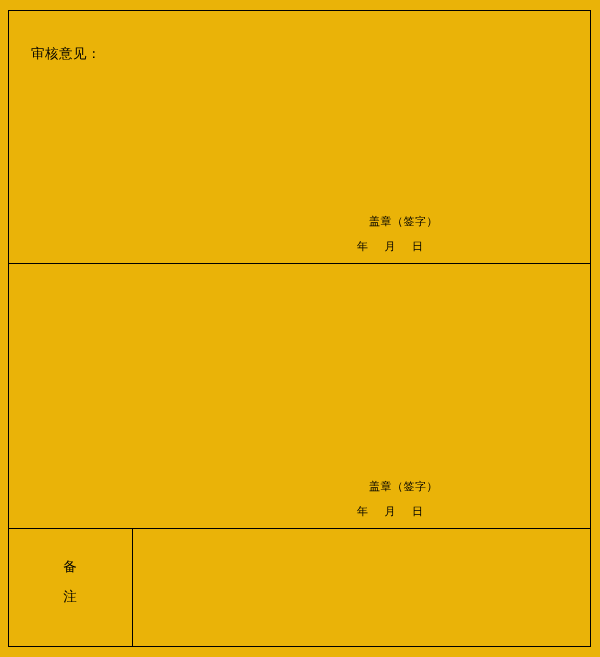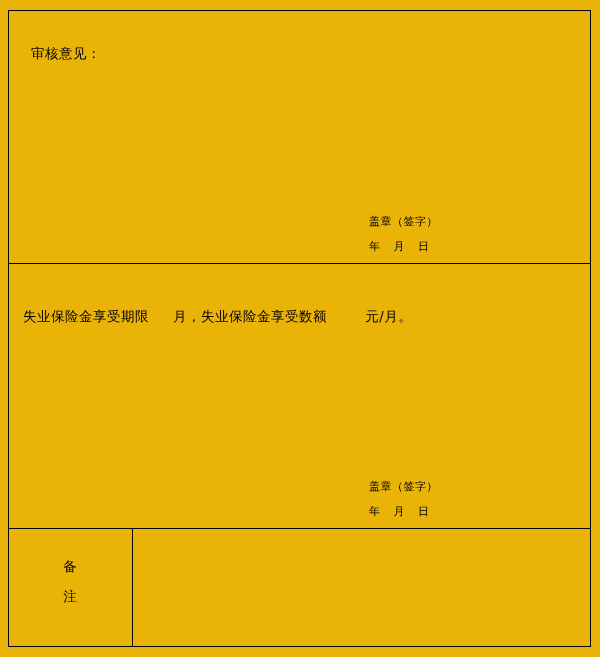--- a/index.html
+++ b/index.html
@@ -87,43 +87,41 @@
   }
   .sign-block {
     position: absolute;
     font-size: 11px;
     letter-spacing: 0.5px;
   }
   .sign-seal {
     left: 360px;
   }
   .sign-date {
-    left: 360px;
+    left: 348px;
     white-space: pre;
-    font-family: Liberation Serif, serif;
   }
   .review-seal { top: 203px; }
   .review-date { top: 228px; }
   .benefit-seal { top: 215px; }
   .benefit-date { top: 240px; }
 </style>
 </head>
 <body>
 
 <div class="page">
   <div class="form-table">
 
     <div class="row row-review">
       <div class="field-title">审核意见：</div>
       <div class="sign-block sign-seal review-seal">盖章（签字）</div>
       <div class="sign-block sign-date review-date">年    月    日</div>
     </div>
 
     <div class="row row-benefit">
-      <div class="benefit-line">失业保险金享受期限     月，失业保险金享受数额        元/月。</div>
       <div class="sign-block sign-seal benefit-seal">盖章（签字）</div>
       <div class="sign-block sign-date benefit-date">年    月    日</div>
     </div>
 
     <div class="row row-remark">
       <div class="cell-label">
         <div class="label-text">
           <span class="ch">备</span>
           <span class="ch">注</span>
         </div>

